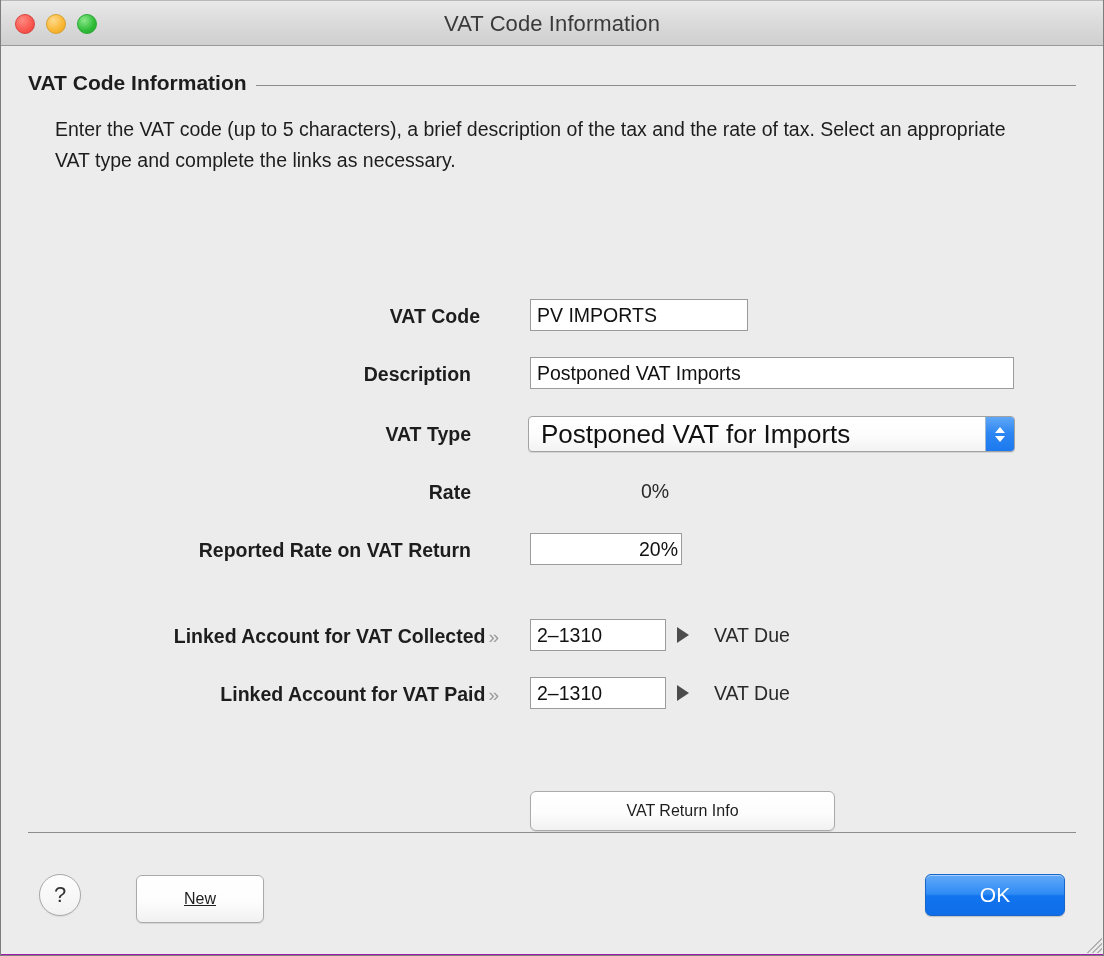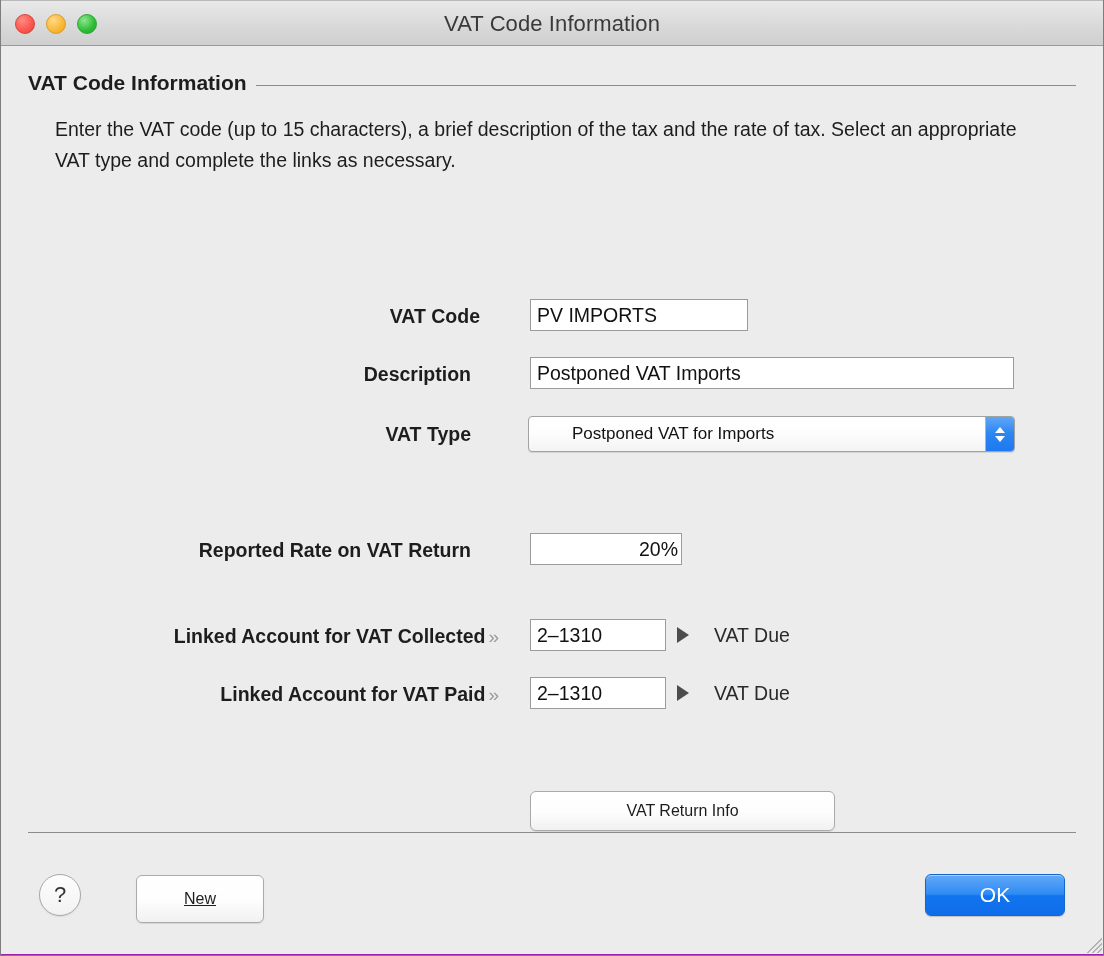--- a/index.html
+++ b/index.html
@@ -164,24 +164,23 @@
     border: 1px solid #a2a2a2;
     border-radius: 4px;
     box-shadow: 0 1px 0 rgba(0,0,0,.10);
     overflow: hidden;
   }
   .combo .combo-text {
     position: absolute;
     left: 12px;
     top: 0;
     line-height: 34px;
-    font-size: 17px;
+    font-size: 26px;
     color: #111;
     white-space: nowrap;
-    margin-left: 31px;
   }
   .combo .stepper {
     position: absolute;
     right: 0;
     top: 0;
     width: 28px;
     height: 34px;
     background: linear-gradient(to bottom, #5fa7f7 0%, #2b85f2 50%, #1d79ef 100%);
     border-left: 1px solid #9fb8d2;
     display: flex;
@@ -322,21 +321,21 @@
     <div id="window-title">VAT Code Information</div>
   </div>
 
   <div id="content">
 
     <div id="group-header">
       <span id="group-title">VAT Code Information</span>
       <span id="group-rule"></span>
     </div>
 
-    <div id="intro">Enter the VAT code (up to 15 characters), a brief description of the tax and the rate of tax.  Select an appropriate VAT type and complete the links as necessary.</div>
+    <div id="intro">Enter the VAT code (up to 5 characters), a brief description of the tax and the rate of tax.  Select an appropriate VAT type and complete the links as necessary.</div>
 
     <div class="row" style="top:253px;">
       <span class="lbl" style="width:470px; left:0;margin-left:9px;">VAT Code</span>
       <span class="field" style="left:529px; top:0; width:218px;" title="">PV IMPORTS</span>
     </div>
 
     <div class="row" style="top:311px;padding-left:8px;">
       <span class="lbl" style="width:470px; left:0;">Description</span>
       <span class="field" style="left:529px; top:0; width:484px;">Postponed VAT Imports</span>
     </div>
@@ -345,20 +344,24 @@
       <span class="lbl" style="width:470px; left:0; line-height:36px;">VAT Type</span>
       <span class="combo" style="left:527px; top:0; width:487px;">
         <span class="combo-text">Postponed VAT for Imports</span>
         <span class="stepper">
           <span class="arrow up"></span>
           <span class="arrow down"></span>
         </span>
       </span>
     </div>
 
+    <div class="row" style="top:429px;">
+      <span class="lbl" style="width:470px; left:0;">Rate</span>
+      <span class="statictext" style="left:640px; top:0;">0%</span>
+    </div>
 
     <div class="row" style="top:487px;">
       <span class="lbl" style="width:470px; left:0;">Reported Rate on VAT Return</span>
       <span class="field num" style="left:529px; top:0; width:152px;">20%</span>
     </div>
 
     <div class="row" style="top:573px;">
       <span class="lbl" style="width:438px; left:60px;"><span>Linked Account for VAT Collected</span><span class="chev">»</span></span>
       <span class="field" style="left:529px; top:0; width:136px;">2–1310</span>
       <span class="tri" style="left:676px; top:8px;"></span>

